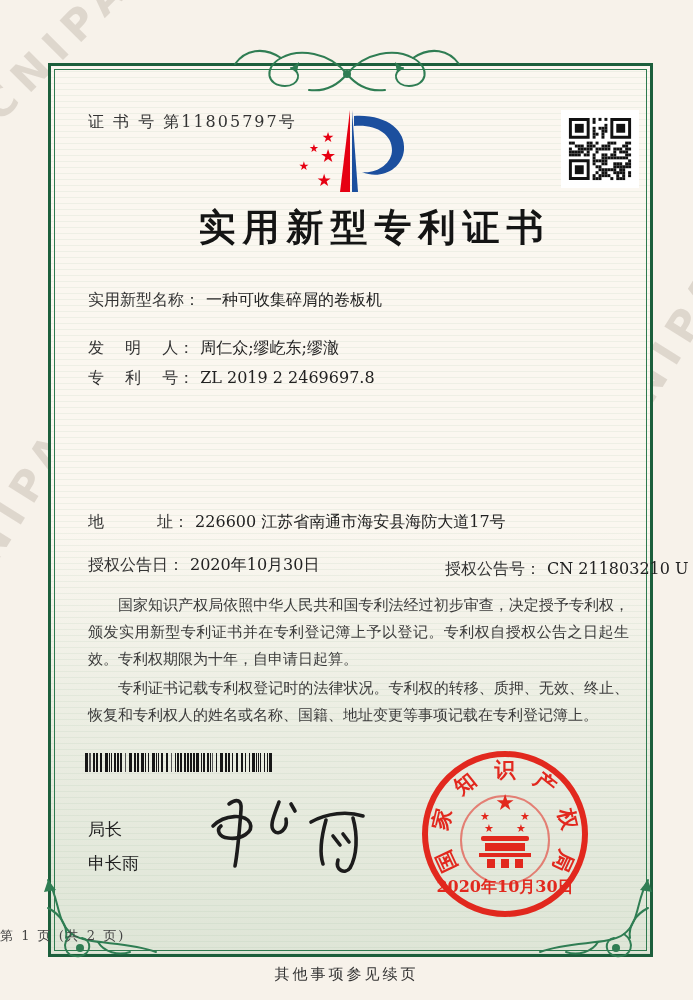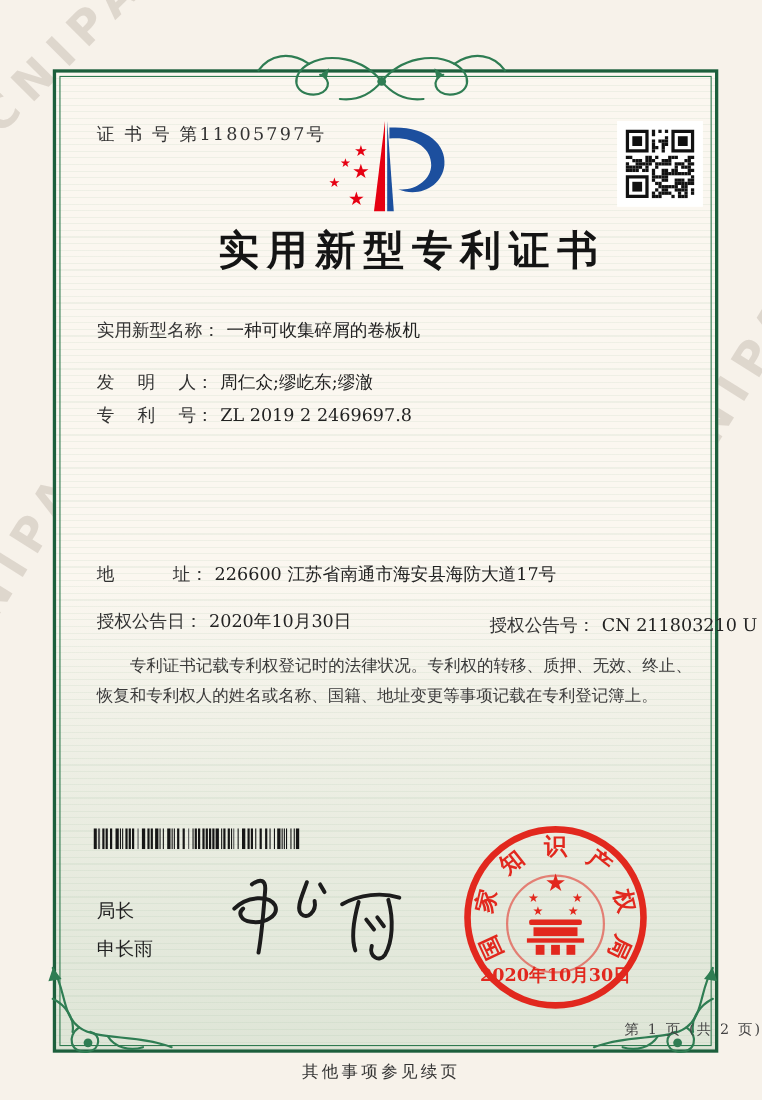--- a/index.html
+++ b/index.html
@@ -54,21 +54,21 @@
   .paras{position:absolute;left:88px;top:592px;width:541px;}
   .paras p{
     margin:0 0 2px 0;text-indent:2em;text-align:justify;
     font-size:15px;line-height:27px;color:#3a3a3a;
   }
   .barcode{position:absolute;left:85px;top:753px;width:191px;height:19px;}
   .signer{position:absolute;left:88px;top:812px;font-size:17px;color:#222;line-height:34px;}
   .sig{position:absolute;left:195px;top:790px;}
   .seal{position:absolute;left:419px;top:748px;}
   .pageinfo{
-    position:absolute;left:0;top:927px;width:693px;text-align:right;
+    position:absolute;left:0;top:927px;width:693px;text-align:left;
     font-size:13px;color:#444;letter-spacing:2px;
   }
   .contnote{
     position:absolute;left:0;top:965px;width:693px;text-align:center;
     font-size:15px;color:#333;letter-spacing:3px;
   }
 </style>
 </head>
 <body>
 
@@ -308,20 +308,21 @@
     </div>
 
     <div class="frow" style="top:555px;">
       <span class="lab">授权公告日：</span><span class="val">2020年10月30日</span>
       <span class="grant2">
         <span class="lab">授权公告号：</span><span class="val">CN 211803210 U</span>
       </span>
     </div>
 
     <div class="paras">
+      <p>国家知识产权局依照中华人民共和国专利法经过初步审查，决定授予专利权，颁发实用新型专利证书并在专利登记簿上予以登记。专利权自授权公告之日起生效。专利权期限为十年，自申请日起算。</p>
       <p>专利证书记载专利权登记时的法律状况。专利权的转移、质押、无效、终止、恢复和专利权人的姓名或名称、国籍、地址变更等事项记载在专利登记簿上。</p>
     </div>
 
     <svg class="barcode" id="barcode" viewBox="0 0 191 19" preserveAspectRatio="none">
         <rect x="0" y="0" width="3" height="19" fill="#161616"></rect>
         <rect x="4" y="0" width="2" height="19" fill="#555"></rect>
         <rect x="8" y="0" width="2" height="19" fill="#161616"></rect>
         <rect x="11" y="0" width="2" height="19" fill="#161616"></rect>
         <rect x="15" y="0" width="2" height="19" fill="#161616"></rect>
         <rect x="20" y="0" width="3" height="19" fill="#161616"></rect>

